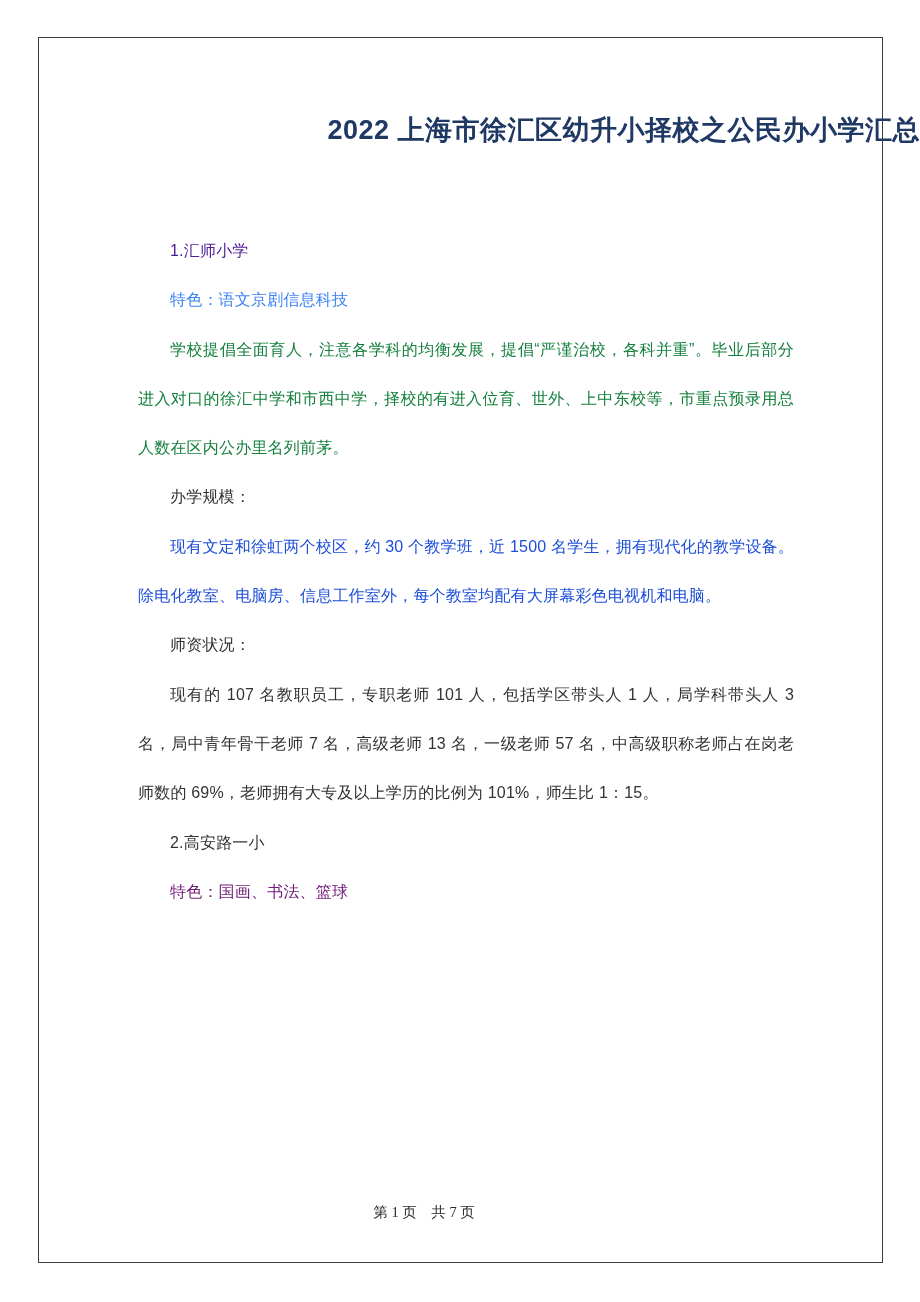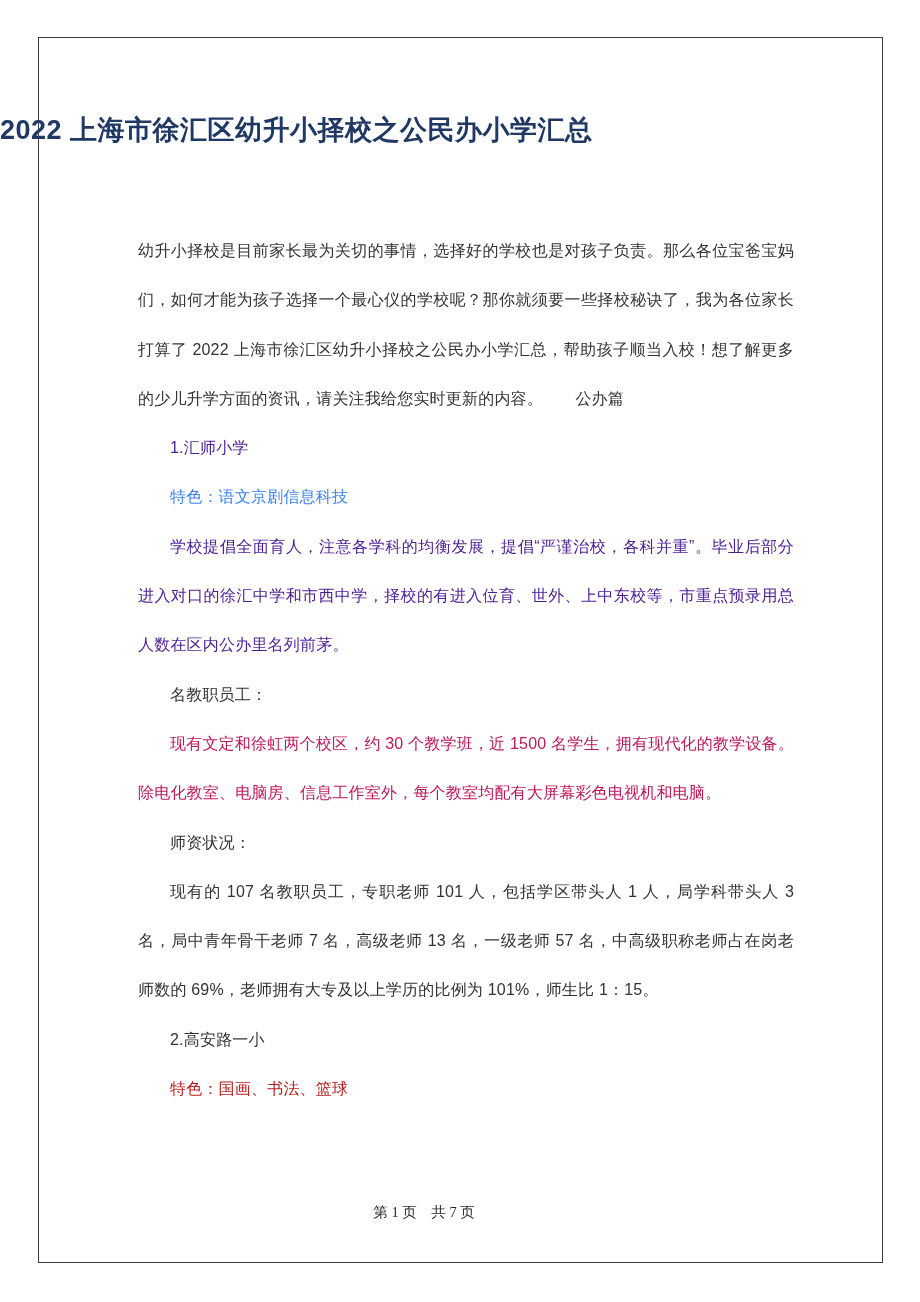--- a/index.html
+++ b/index.html
@@ -23,21 +23,21 @@
     height: 1226px;
     box-sizing: border-box;
     border: 1px solid #3d3d3d;
   }
   .title {
     position: absolute;
     top: 112px;
     left: 0;
     width: 920px;
     margin: 0;
-    text-align: left;
+    text-align: right;
     font-size: 27px;
     font-weight: 700;
     letter-spacing: 0.5px;
     color: #1f3864;
   }
   .content {
     position: absolute;
     left: 138px;
     top: 226px;
     width: 656px;
@@ -65,27 +65,26 @@
     color: #2b2b2b;
   }
 </style>
 </head>
 <body>
 
 <div class="page">
   <div class="frame" style="border-color: rgb(61, 61, 61);"></div>
   <h1 class="title" style="color: rgb(31, 56, 100);">2022 上海市徐汇区幼升小择校之公民办小学汇总</h1>
   <div class="content">
-      <p style="color: rgb(51, 51, 51);">幼升小择校是目前家长最为关切的事情，选择好的学校也是对孩子负责。那么各位宝爸宝妈们，如何才能为孩子选择一个最心仪的学校呢？那你就须要一些择校秘诀了，我为各位家长打算了 2022 上海市徐汇区幼升小择校之公民办小学汇总，帮助孩子顺当入校！想了解更多的少儿升学方面的资讯，请关注我给您实时更新的内容。　　公办篇</p>
       <p class="indent" style="color: #4c1d95;">1.汇师小学</p>
       <p class="indent" style="color: #3b82f6;">特色：语文京剧信息科技</p>
-      <p class="indent" style="color: #4c1d95;">学校提倡全面育人，注意各学科的均衡发展，提倡“严谨治校，各科并重”。毕业后部分进入对口的徐汇中学和市西中学，择校的有进入位育、世外、上中东校等，市重点预录用总人数在区内公办里名列前茅。</p>
-      <p class="indent" style="color: rgb(51, 51, 51);">名教职员工：</p>
-      <p class="indent" style="color: #be185d;">现有文定和徐虹两个校区，约 30 个教学班，近 1500 名学生，拥有现代化的教学设备。除电化教室、电脑房、信息工作室外，每个教室均配有大屏幕彩色电视机和电脑。</p>
+      <p class="indent" style="color: #15803d;">学校提倡全面育人，注意各学科的均衡发展，提倡“严谨治校，各科并重”。毕业后部分进入对口的徐汇中学和市西中学，择校的有进入位育、世外、上中东校等，市重点预录用总人数在区内公办里名列前茅。</p>
+      <p class="indent" style="color: rgb(51, 51, 51);">办学规模：</p>
+      <p class="indent" style="color: #1d4ed8;">现有文定和徐虹两个校区，约 30 个教学班，近 1500 名学生，拥有现代化的教学设备。除电化教室、电脑房、信息工作室外，每个教室均配有大屏幕彩色电视机和电脑。</p>
       <p class="indent" style="color: rgb(51, 51, 51);">师资状况：</p>
       <p class="indent" style="color: rgb(51, 51, 51);">现有的 107 名教职员工，专职老师 101 人，包括学区带头人 1 人，局学科带头人 3 名，局中青年骨干老师 7 名，高级老师 13 名，一级老师 57 名，中高级职称老师占在岗老师数的 69%，老师拥有大专及以上学历的比例为 101%，师生比 1：15。</p>
       <p class="indent" style="color: rgb(51, 51, 51);">2.高安路一小</p>
-      <p class="indent" style="color: #b91c1c;">特色：国画、书法、篮球</p>
+      <p class="indent" style="color: #701a75;">特色：国画、书法、篮球</p>
     </div>
   <div class="footer">
     <span>第 1 页　共 7 页</span>
   </div>
 </div>
 
 </body></html>

